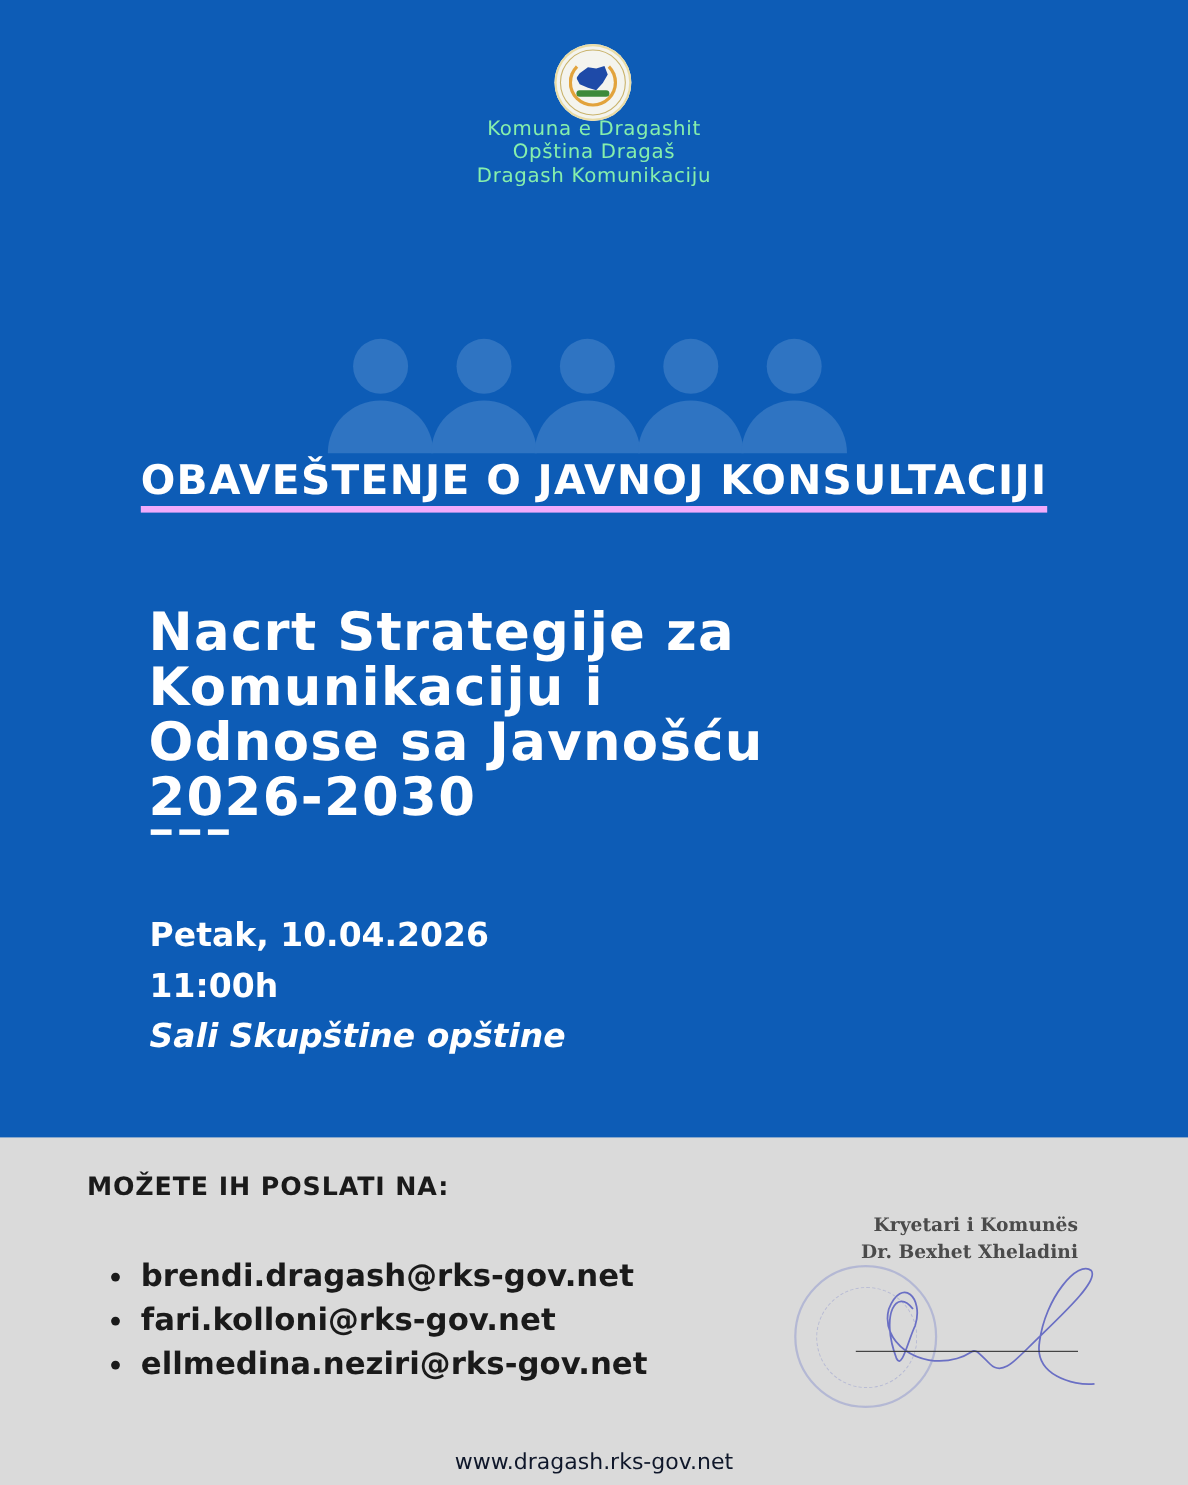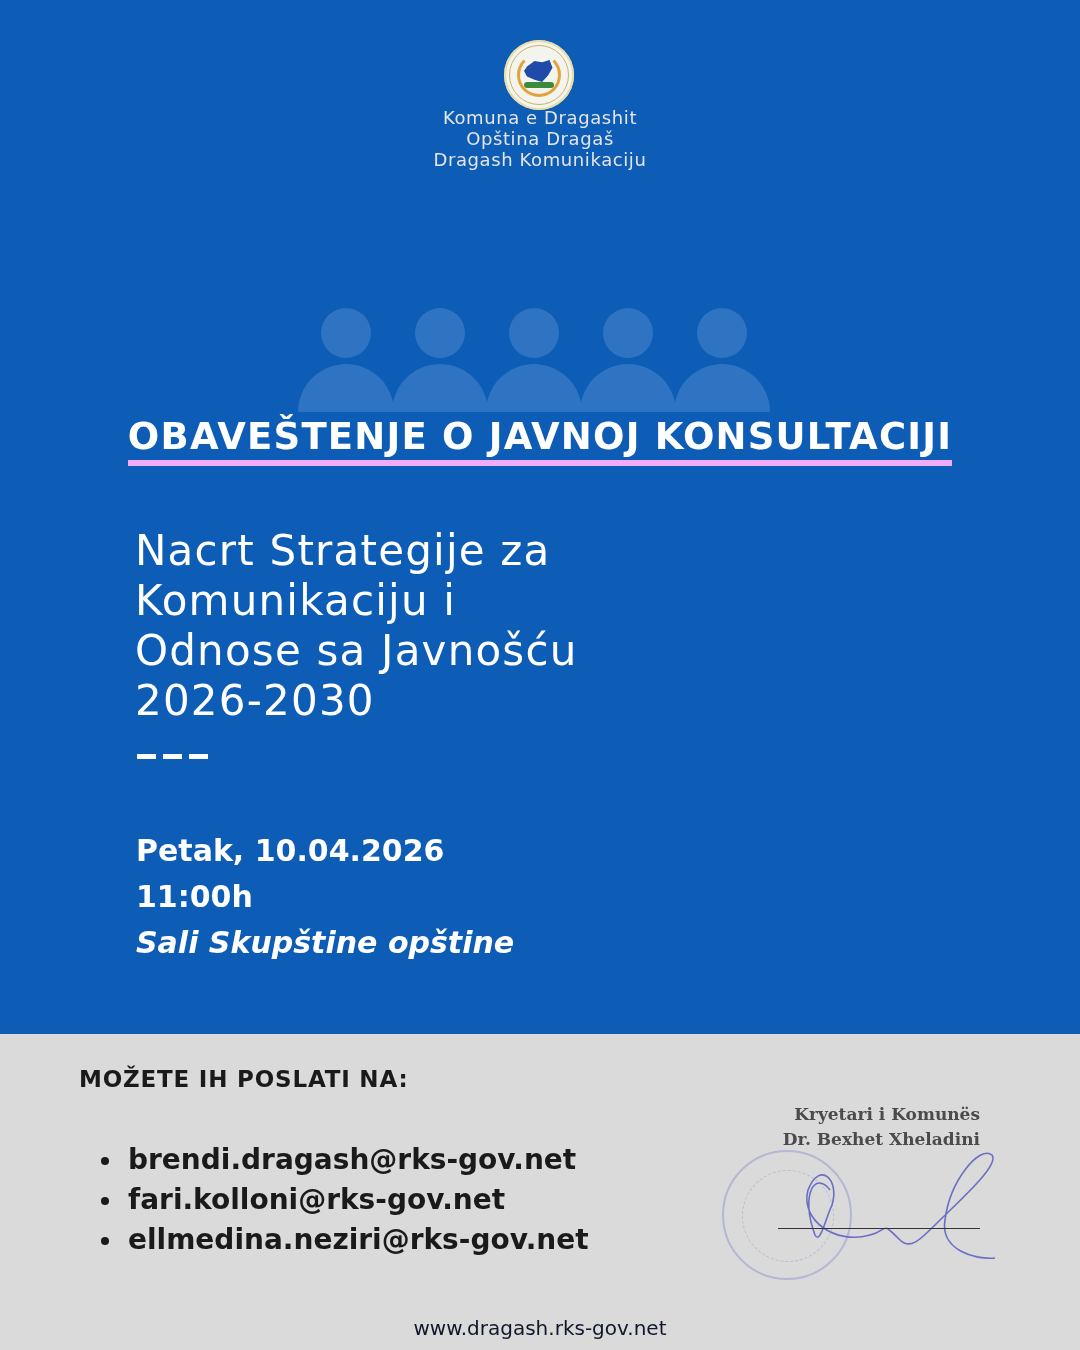--- a/index.html
+++ b/index.html
@@ -3,29 +3,29 @@
 <meta charset="utf-8">
 <style>
   html, body { margin:0; padding:0; }
   body { width:1080px; height:1350px; position:relative; overflow:hidden; font-family:"DejaVu Sans", sans-serif; background:#dadada; }
   .top { position:absolute; left:0; top:0; width:1080px; height:1034px; background:#0d5cb6; }
   .logo { position:absolute; left:504px; top:40px; width:70px; height:70px; border-radius:50%; background:#f4f4ee; box-shadow:0 0 0 2px #e9dca6 inset; }
   .logo .ring { position:absolute; left:5px; top:5px; width:60px; height:60px; border-radius:50%; border:1px solid #c9b36c; box-sizing:border-box; }
   .logo .inner { position:absolute; left:13px; top:13px; width:44px; height:44px; border-radius:50%; border:3px solid #e2a33c; border-top-color:transparent; box-sizing:border-box; }
   .logo .map { position:absolute; left:20px; top:20px; width:30px; height:22px; background:#1e4aa8; clip-path:polygon(10% 30%,35% 5%,60% 10%,85% 0%,95% 35%,80% 70%,60% 100%,35% 90%,10% 75%,0% 50%); }
   .logo .green { position:absolute; left:20px; top:42px; width:30px; height:6px; background:#3d8a3a; border-radius:3px; }
-  .muni { position:absolute; left:0; top:107px; width:1080px; text-align:center; color:#e5e5e5; font-size:18px; line-height:21px; letter-spacing:0.6px; }
+  .muni { position:absolute; left:0; top:107px; width:1080px; text-align:center; color:#86efac; font-size:18px; line-height:21px; letter-spacing:0.6px; }
   .muni div { margin:0; }
   .people { position:absolute; left:290px; top:300px; width:500px; height:115px; }
   .person { position:absolute; top:0; width:96px; height:115px; }
   .person .head { position:absolute; left:23px; top:8px; width:50px; height:50px; border-radius:50%; background:#2f74c2; }
   .person .body { position:absolute; left:0; top:64px; width:96px; height:48px; border-radius:48px 48px 0 0; background:#2f74c2; }
   .headline { position:absolute; left:0; top:415px; width:1080px; text-align:center; color:#ffffff; font-family:"DejaVu Sans", sans-serif; font-weight:bold; font-size:37px; letter-spacing:1.2px; }
   .headline span { border-bottom:6px solid #f0abfc; padding-bottom:2px; }
-  .title { position:absolute; left:135px; top:526px; color:#ffffff; font-weight:normal; font-size:42px; line-height:50px; letter-spacing:1.2px; }
+  .title { position:absolute; left:135px; top:550px; color:#ffffff; font-weight:bold; font-size:48px; line-height:50px; letter-spacing:1.2px; }
   .title div { white-space:nowrap; }
   .dashes { position:absolute; left:137px; top:754px; display:flex; gap:7px; }
   .dashes i { display:block; width:19px; height:5px; background:#ffffff; }
   .event { position:absolute; left:136px; top:828px; color:#ffffff; font-weight:bold; font-size:30px; line-height:46px; }
   .event .loc { font-style:italic; }
   .comments-title { position:absolute; left:79px; top:1066px; color:#1a1a1a; font-weight:bold; font-size:23px; line-height:27px; letter-spacing:0.8px; }
   .emails { position:absolute; left:98px; top:1140px; margin:0; padding:0; list-style:none; }
   .emails li { position:relative; padding-left:30px; color:#1a1a1a; font-weight:bold; font-size:28px; line-height:40px; }
   .emails li .dot { position:absolute; left:3px; top:17px; width:8px; height:8px; border-radius:50%; background:#1a1a1a; }
   .sig-title { position:absolute; left:760px; top:1102px; width:220px; text-align:right; font-family:"DejaVu Serif", serif; font-weight:bold; font-size:17px; line-height:25px; color:#4b4b4b; }

